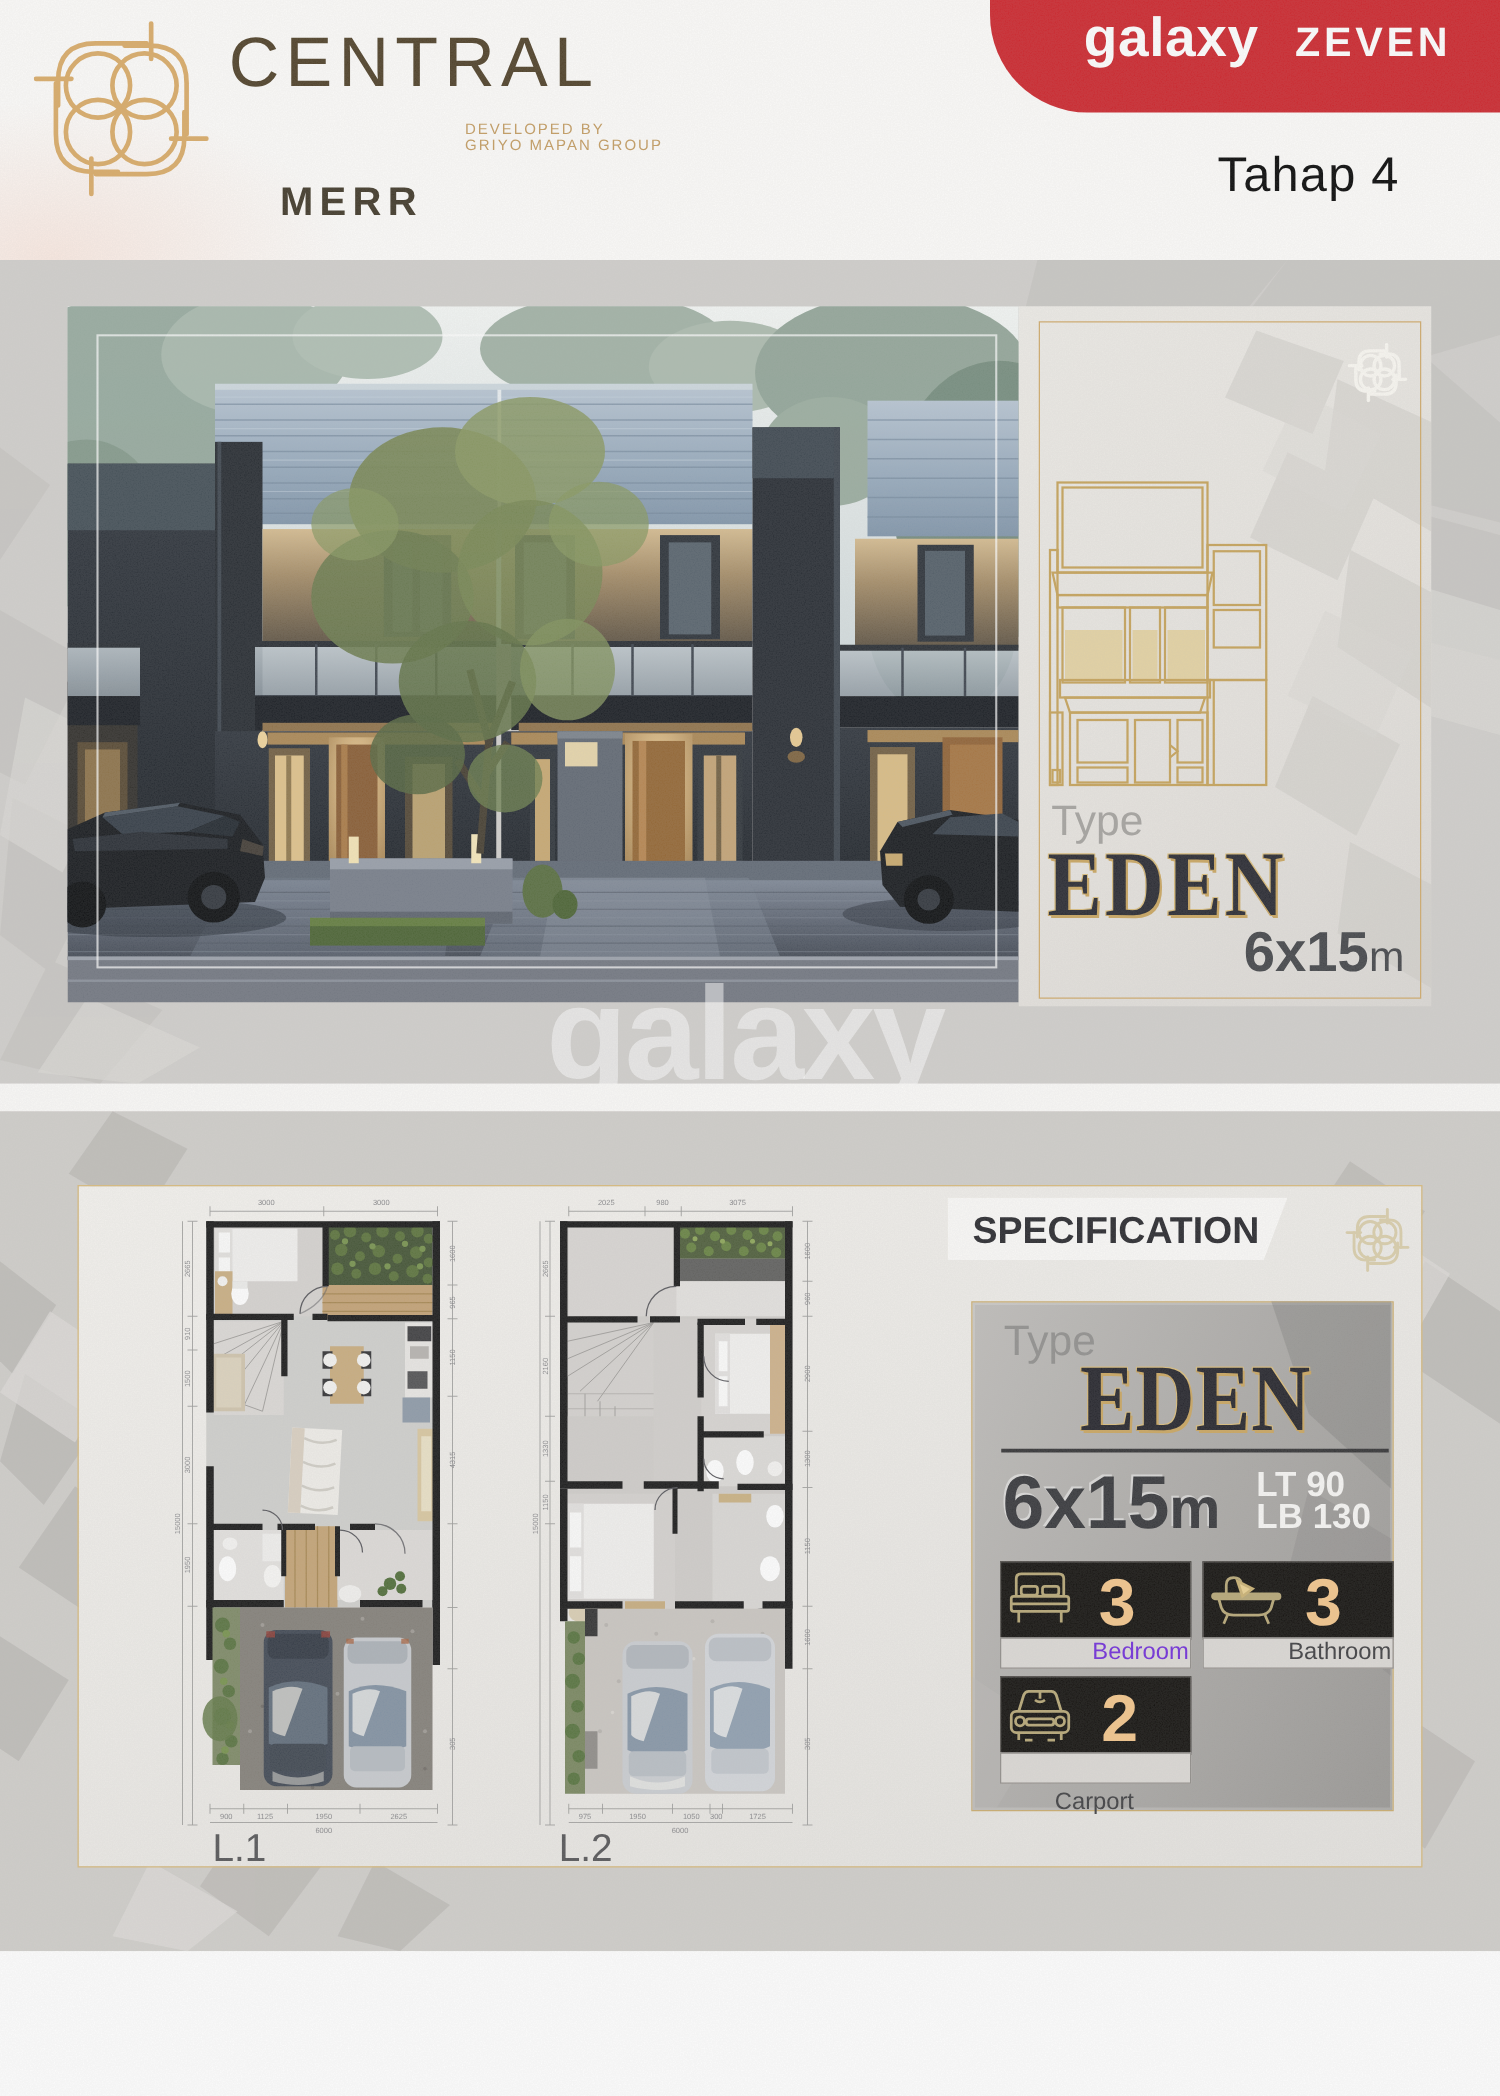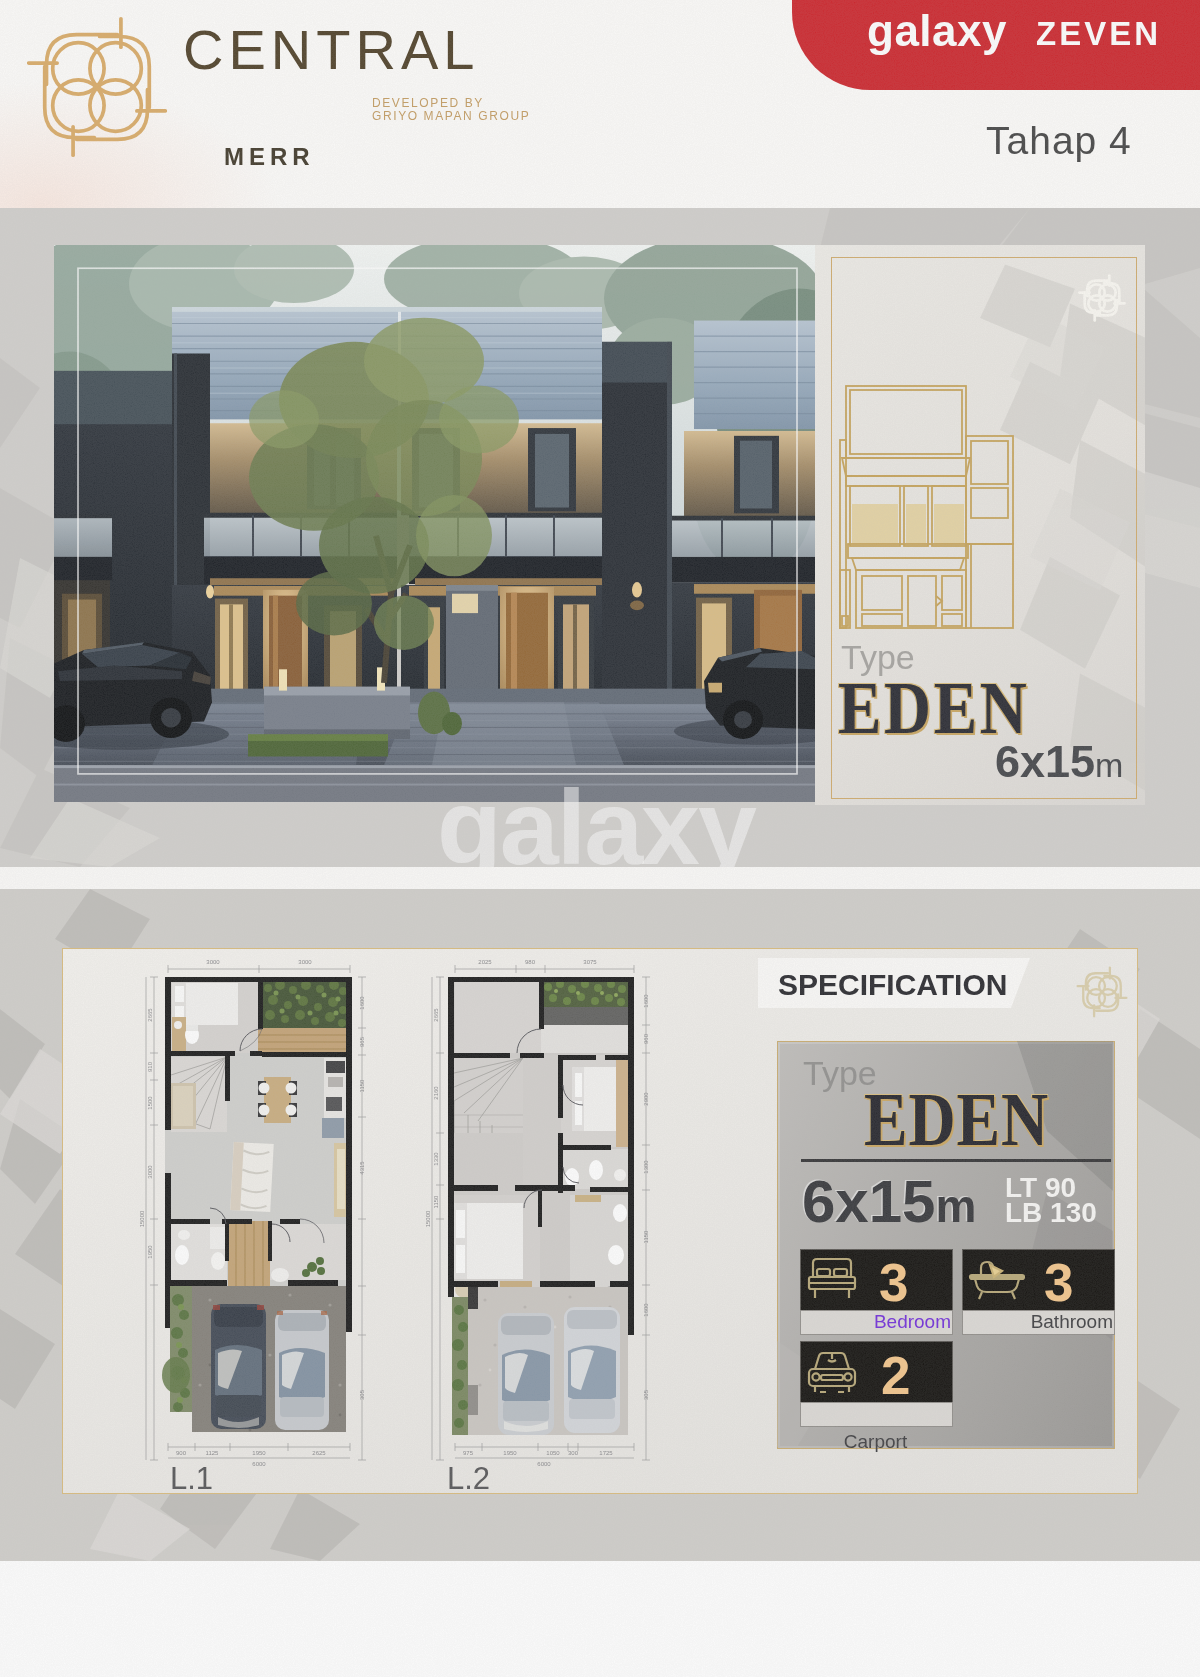--- a/index.html
+++ b/index.html
@@ -30,28 +30,28 @@
       <path d="M52 124 L52 156"></path>
       <path d="M124 106 L156 106"></path>
     </g>
   </svg>
 
   <div class="abs" style="left:183px;top:17px;width:400px;color:#4a3b22;font-size:56px;letter-spacing:5px;font-weight:400;">CENTRAL</div>
 
 
   <div class="abs" style="left:372px;top:97px;width:160px;color:#c39a5d;font-size:12px;letter-spacing:1.6px;line-height:12.5px;">DEVELOPED BY<br>GRIYO MAPAN GROUP</div>
 
-  <div class="abs" style="left:224px;top:143px;color:#3b3323;font-size:24px;letter-spacing:5px;font-weight:700;">MERR</div>
+  <div class="abs" style="left:224px;top:143px;color:#3b3323;font-size:32px;letter-spacing:5px;font-weight:700;">MERR</div>
 
   <div class="abs" style="left:792px;top:0;width:408px;height:90px;background:#cb2027;border-bottom-left-radius:78px;"></div>
 
   <div class="abs" style="left:867px;top:6px;color:#ffffff;font-size:44px;font-weight:700;letter-spacing:0.5px;">galaxy</div>
   <div class="abs" style="left:1036px;top:15px;color:#ffffff;font-size:33px;font-weight:700;letter-spacing:3px;text-align:right;">ZEVEN</div>
 
-  <div class="abs" style="left:974px;top:119px;color:#404040;font-size:39px;letter-spacing:1px;margin-left:12px;">Tahap 4</div>
+  <div class="abs" style="left:974px;top:119px;color:#000000;font-size:39px;letter-spacing:1px;">Tahap 4</div>
 
   <div class="abs" id="band1" style="left:0;top:208px;width:1200px;height:659px;background:#d0cecb;"></div>
 
   <svg class="abs" style="left:0;top:208px;" width="1200" height="659" viewBox="0 0 1200 659">
     <g fill="#c5c3bf" opacity="0.75">
       <polygon points="830,0 1030,0 960,85 820,40"></polygon>
       <polygon points="1030,0 1200,0 1200,60 1080,95 1000,40"></polygon>
       <polygon points="960,85 1120,60 1200,130 1200,210 1040,170"></polygon>
       <polygon points="820,60 950,110 900,210 790,150"></polygon>
       <polygon points="1050,180 1200,220 1200,320 1080,290"></polygon>

